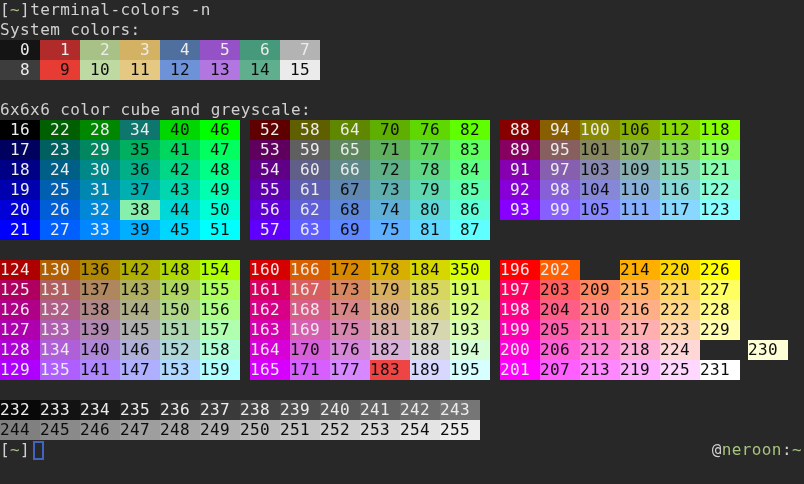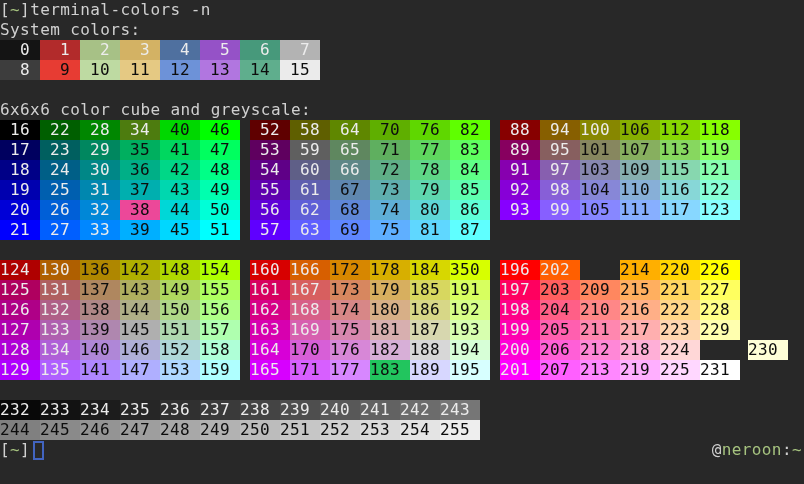--- a/index.html
+++ b/index.html
@@ -60,21 +60,21 @@
   <div class="line"></div>
 
   <div class="line">6x6x6 color cube and greyscale:</div>
 
   <div class="cube-section" id="cube-top">
       <div class="block">
         <div class="brow">
           <span class="cell" style="background: rgb(0, 0, 0); color: rgb(236, 236, 236);">16</span>
           <span class="cell" style="background: rgb(0, 95, 0); color: rgb(236, 236, 236);">22</span>
           <span class="cell" style="background: rgb(0, 135, 0); color: rgb(236, 236, 236);">28</span>
-          <span class="cell" style="background: #4d7c0f; color: rgb(236, 236, 236);">34</span>
+          <span class="cell" style="background: #0f766e; color: rgb(236, 236, 236);">34</span>
           <span class="cell" style="background: rgb(0, 215, 0); color: rgb(13, 13, 13);">40</span>
           <span class="cell" style="background: rgb(0, 255, 0); color: rgb(13, 13, 13);">46</span>
         </div>
         <div class="brow">
           <span class="cell" style="background: rgb(0, 0, 95); color: rgb(236, 236, 236);">17</span>
           <span class="cell" style="background: rgb(0, 95, 95); color: rgb(236, 236, 236);">23</span>
           <span class="cell" style="background: rgb(0, 135, 95); color: rgb(236, 236, 236);">29</span>
           <span class="cell" style="background: rgb(0, 175, 95); color: rgb(13, 13, 13);">35</span>
           <span class="cell" style="background: rgb(0, 215, 95); color: rgb(13, 13, 13);">41</span>
           <span class="cell" style="background: rgb(0, 255, 95); color: rgb(13, 13, 13);">47</span>
@@ -92,21 +92,21 @@
           <span class="cell" style="background: rgb(0, 95, 175); color: rgb(236, 236, 236);">25</span>
           <span class="cell" style="background: rgb(0, 135, 175); color: rgb(236, 236, 236);">31</span>
           <span class="cell" style="background: rgb(0, 175, 175); color: rgb(13, 13, 13);">37</span>
           <span class="cell" style="background: rgb(0, 215, 175); color: rgb(13, 13, 13);">43</span>
           <span class="cell" style="background: rgb(0, 255, 175); color: rgb(13, 13, 13);">49</span>
         </div>
         <div class="brow">
           <span class="cell" style="background: rgb(0, 0, 215); color: rgb(236, 236, 236);">20</span>
           <span class="cell" style="background: rgb(0, 95, 215); color: rgb(236, 236, 236);">26</span>
           <span class="cell" style="background: rgb(0, 135, 215); color: rgb(236, 236, 236);">32</span>
-          <span class="cell" style="background: #ec4899; color: rgb(13, 13, 13);">38</span>
+          <span class="cell" style="background: #86efac; color: rgb(13, 13, 13);">38</span>
           <span class="cell" style="background: rgb(0, 215, 215); color: rgb(13, 13, 13);">44</span>
           <span class="cell" style="background: rgb(0, 255, 215); color: rgb(13, 13, 13);">50</span>
         </div>
         <div class="brow">
           <span class="cell" style="background: rgb(0, 0, 255); color: rgb(236, 236, 236);">21</span>
           <span class="cell" style="background: rgb(0, 95, 255); color: rgb(236, 236, 236);">27</span>
           <span class="cell" style="background: rgb(0, 135, 255); color: rgb(236, 236, 236);">33</span>
           <span class="cell" style="background: rgb(0, 175, 255); color: rgb(13, 13, 13);">39</span>
           <span class="cell" style="background: rgb(0, 215, 255); color: rgb(13, 13, 13);">45</span>
           <span class="cell" style="background: rgb(0, 255, 255); color: rgb(13, 13, 13);">51</span>
@@ -295,21 +295,21 @@
           <span class="cell" style="background: rgb(215, 95, 215); color: rgb(13, 13, 13);">170</span>
           <span class="cell" style="background: rgb(215, 135, 215); color: rgb(13, 13, 13);">176</span>
           <span class="cell" style="background: rgb(215, 175, 215); color: rgb(13, 13, 13);">182</span>
           <span class="cell" style="background: rgb(215, 215, 215); color: rgb(13, 13, 13);">188</span>
           <span class="cell" style="background: rgb(215, 255, 215); color: rgb(13, 13, 13);">194</span>
         </div>
         <div class="brow">
           <span class="cell" style="background: rgb(215, 0, 255); color: rgb(236, 236, 236);">165</span>
           <span class="cell" style="background: rgb(215, 95, 255); color: rgb(13, 13, 13);">171</span>
           <span class="cell" style="background: rgb(215, 135, 255); color: rgb(13, 13, 13);">177</span>
-          <span class="cell" style="background: #22c55e; color: rgb(13, 13, 13);">183</span>
+          <span class="cell" style="background: #ef4444; color: rgb(13, 13, 13);">183</span>
           <span class="cell" style="background: rgb(215, 215, 255); color: rgb(13, 13, 13);">189</span>
           <span class="cell" style="background: rgb(215, 255, 255); color: rgb(13, 13, 13);">195</span>
         </div>
       </div>
       <div class="block">
         <div class="brow">
           <span class="cell" style="background: rgb(255, 0, 0); color: rgb(236, 236, 236);">196</span>
           <span class="cell" style="background: rgb(255, 95, 0); color: rgb(236, 236, 236);">202</span>
           <span class="cell" style="background: rgb(255, 135, 0); color: rgb(13, 13, 13); margin-top: 48px;">208</span>
           <span class="cell" style="background: rgb(255, 175, 0); color: rgb(13, 13, 13);">214</span>

